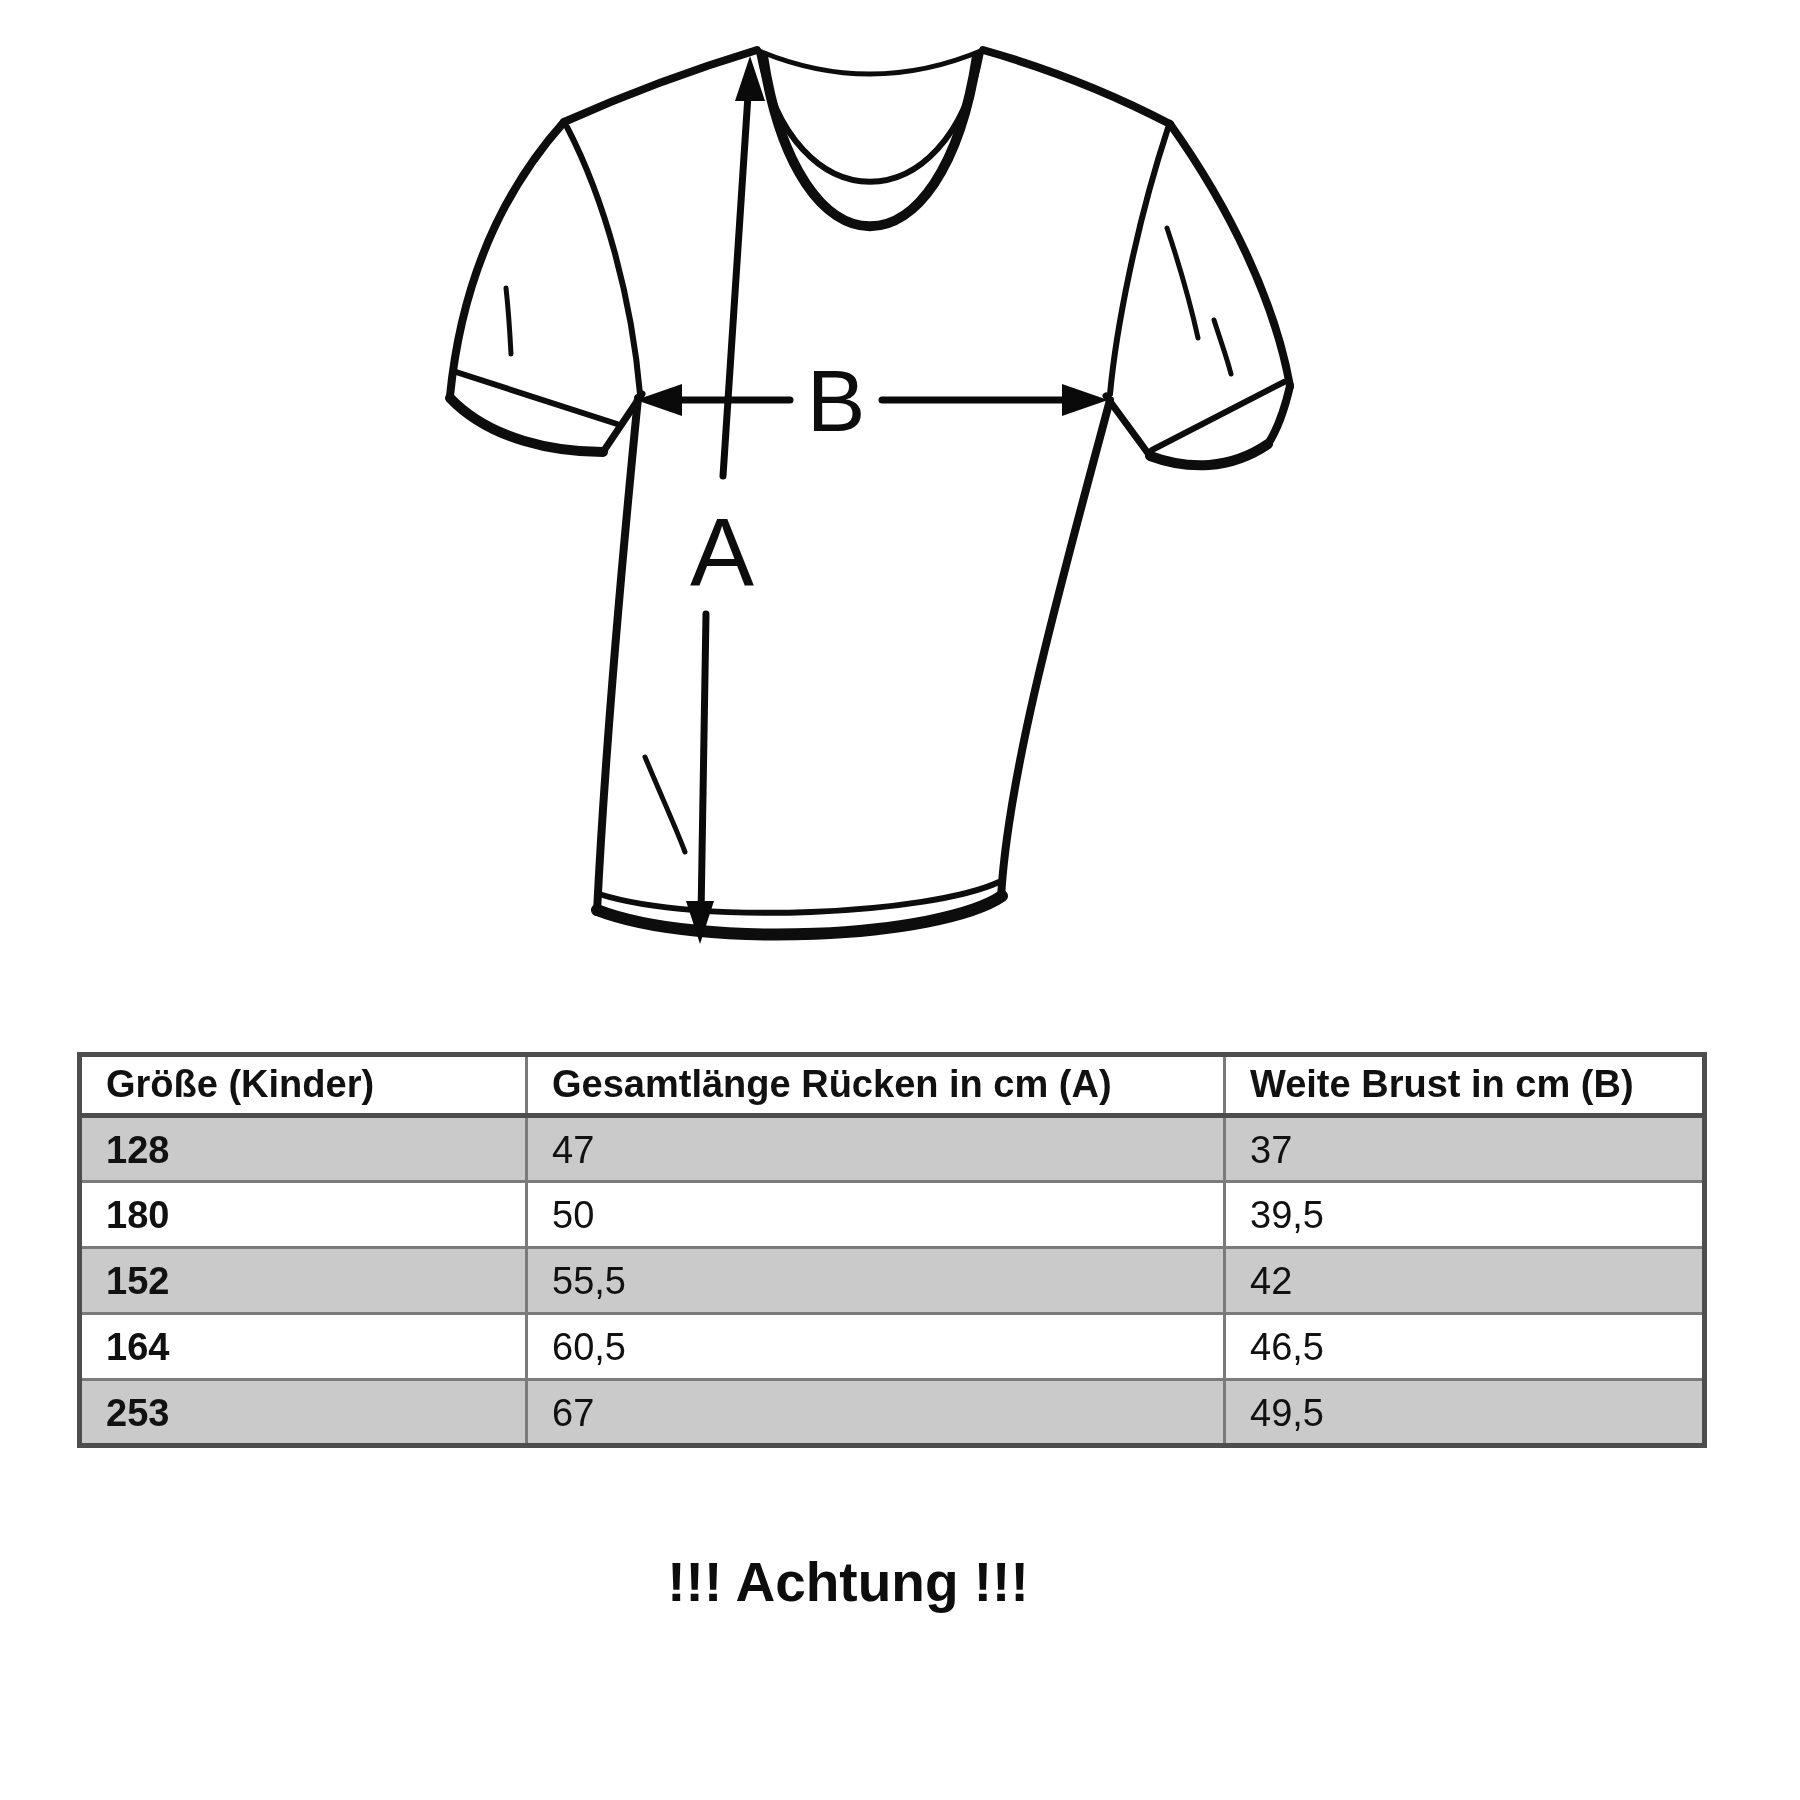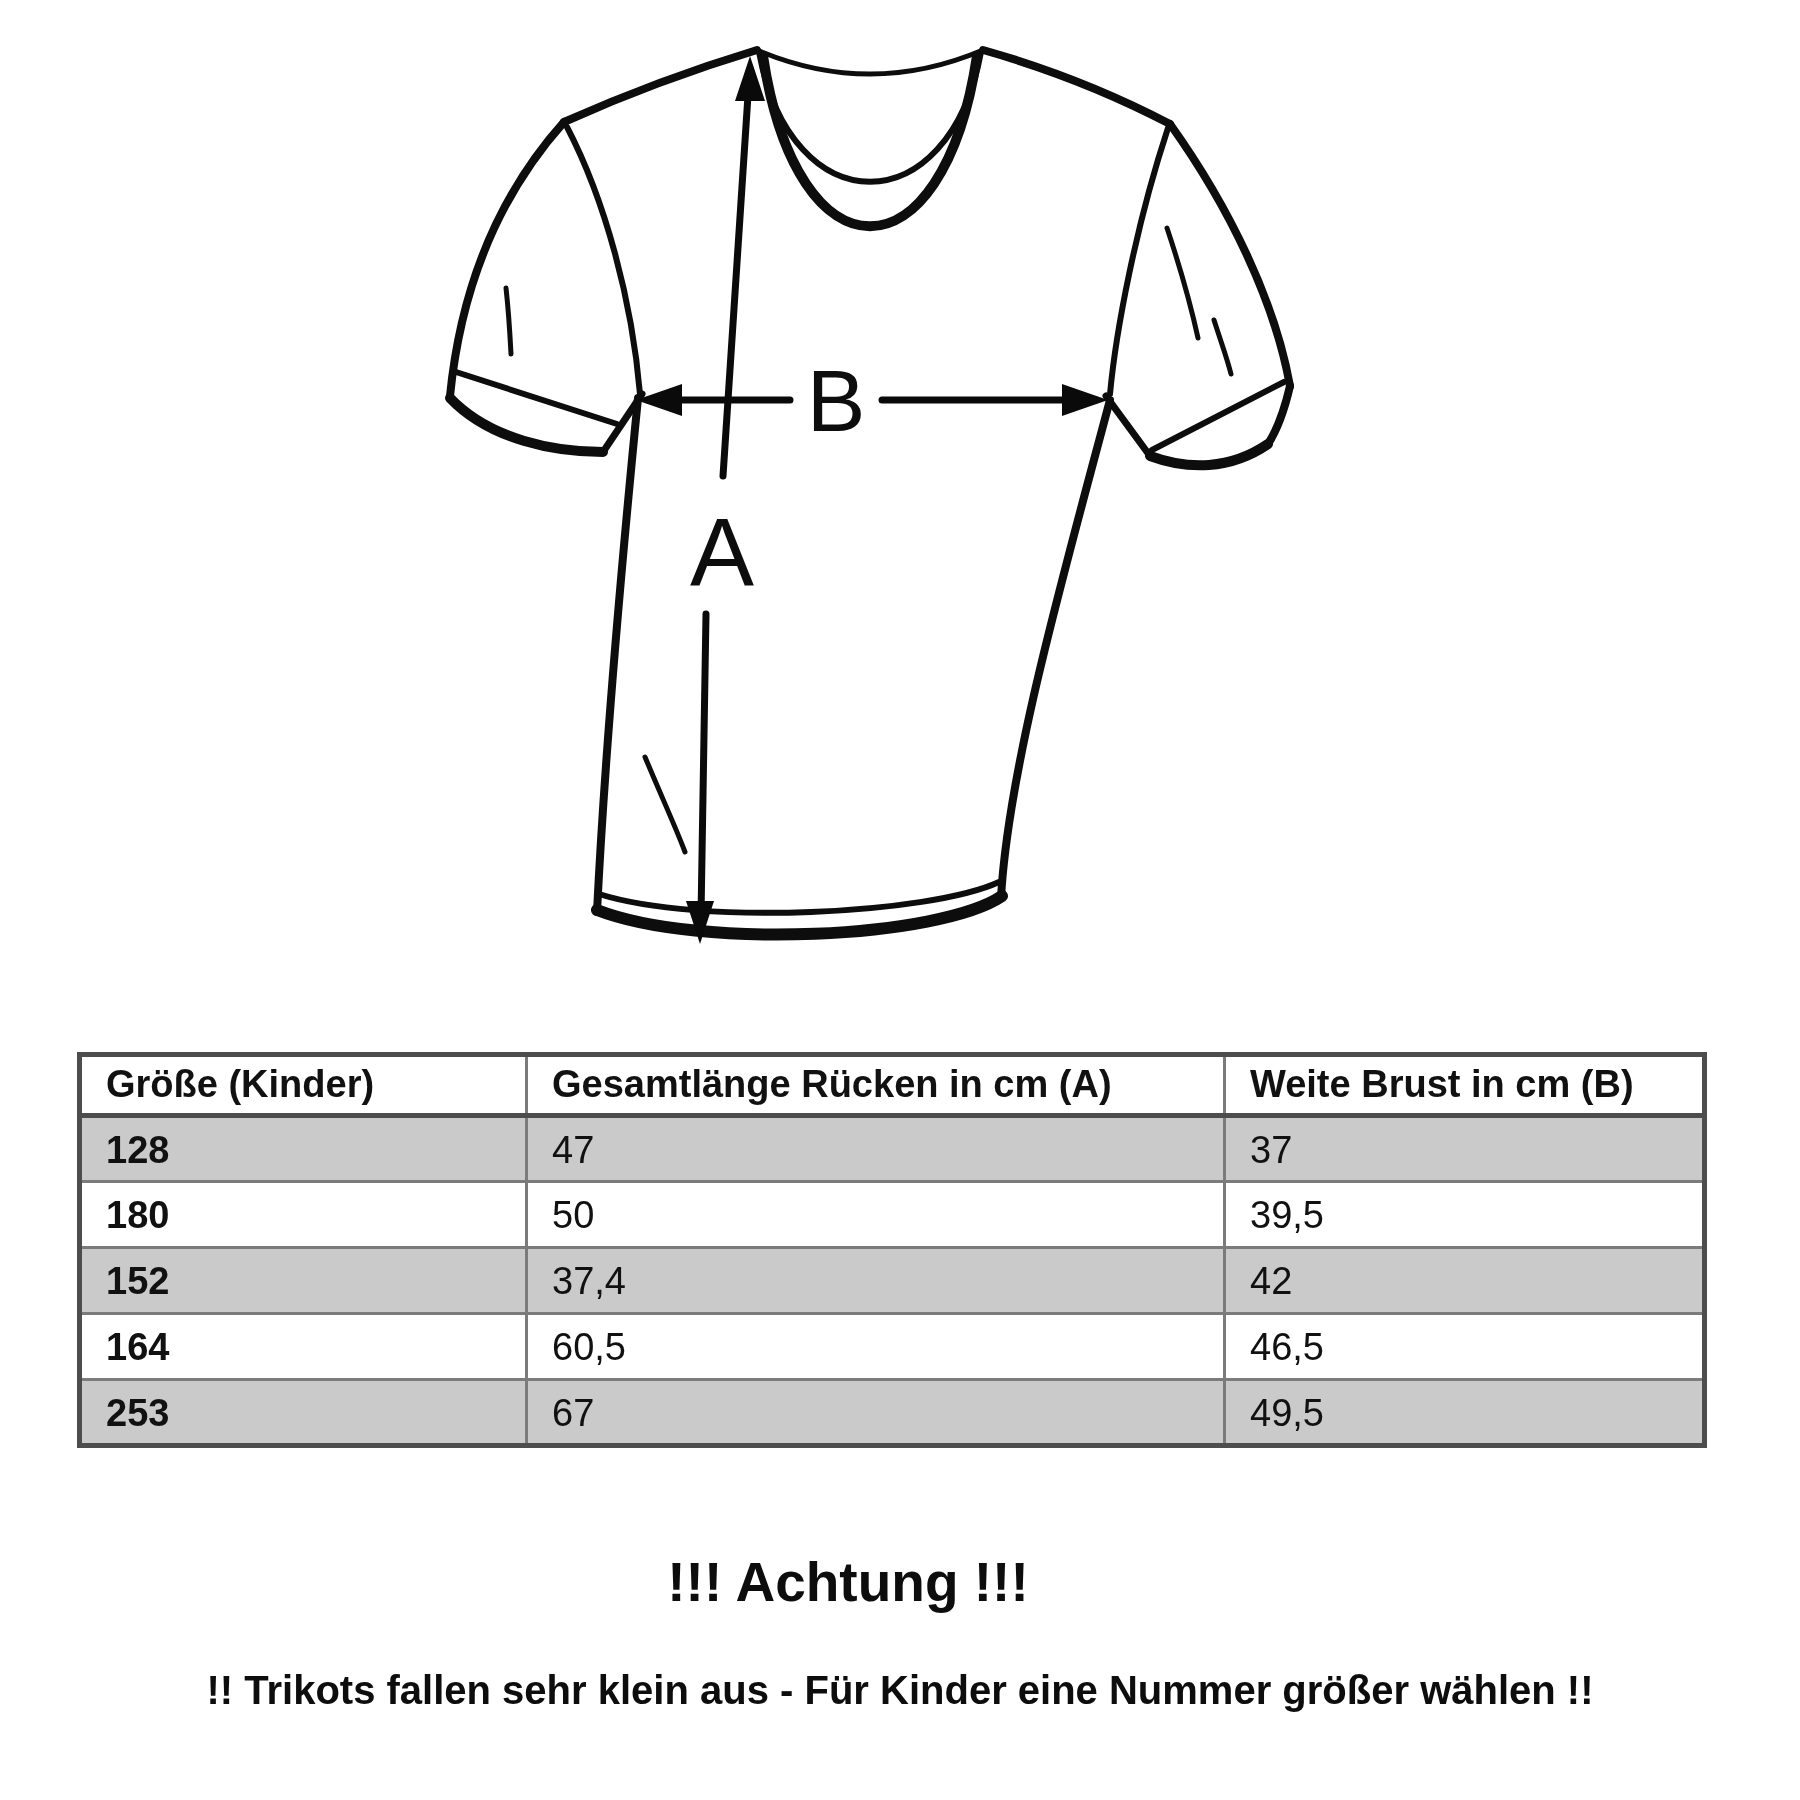--- a/index.html
+++ b/index.html
@@ -111,33 +111,32 @@
           <td>47</td>
           <td>37</td>
         </tr>
         <tr>
           <td class="col-size">180</td>
           <td>50</td>
           <td>39,5</td>
         </tr>
         <tr>
           <td class="col-size">152</td>
-          <td>37,4</td>
+          <td>55,5</td>
           <td>42</td>
         </tr>
         <tr>
           <td class="col-size">164</td>
           <td>60,5</td>
           <td>46,5</td>
         </tr>
         <tr>
           <td class="col-size">253</td>
           <td>67</td>
           <td>49,5</td>
         </tr>
       </tbody>
     </table>
   </div>
 
   <div class="achtung">!!! Achtung !!!</div>
-  <div class="warning">!! Trikots fallen sehr klein aus - Für Kinder eine Nummer größer wählen !!</div>
 
 </div>
 
 </body></html>

